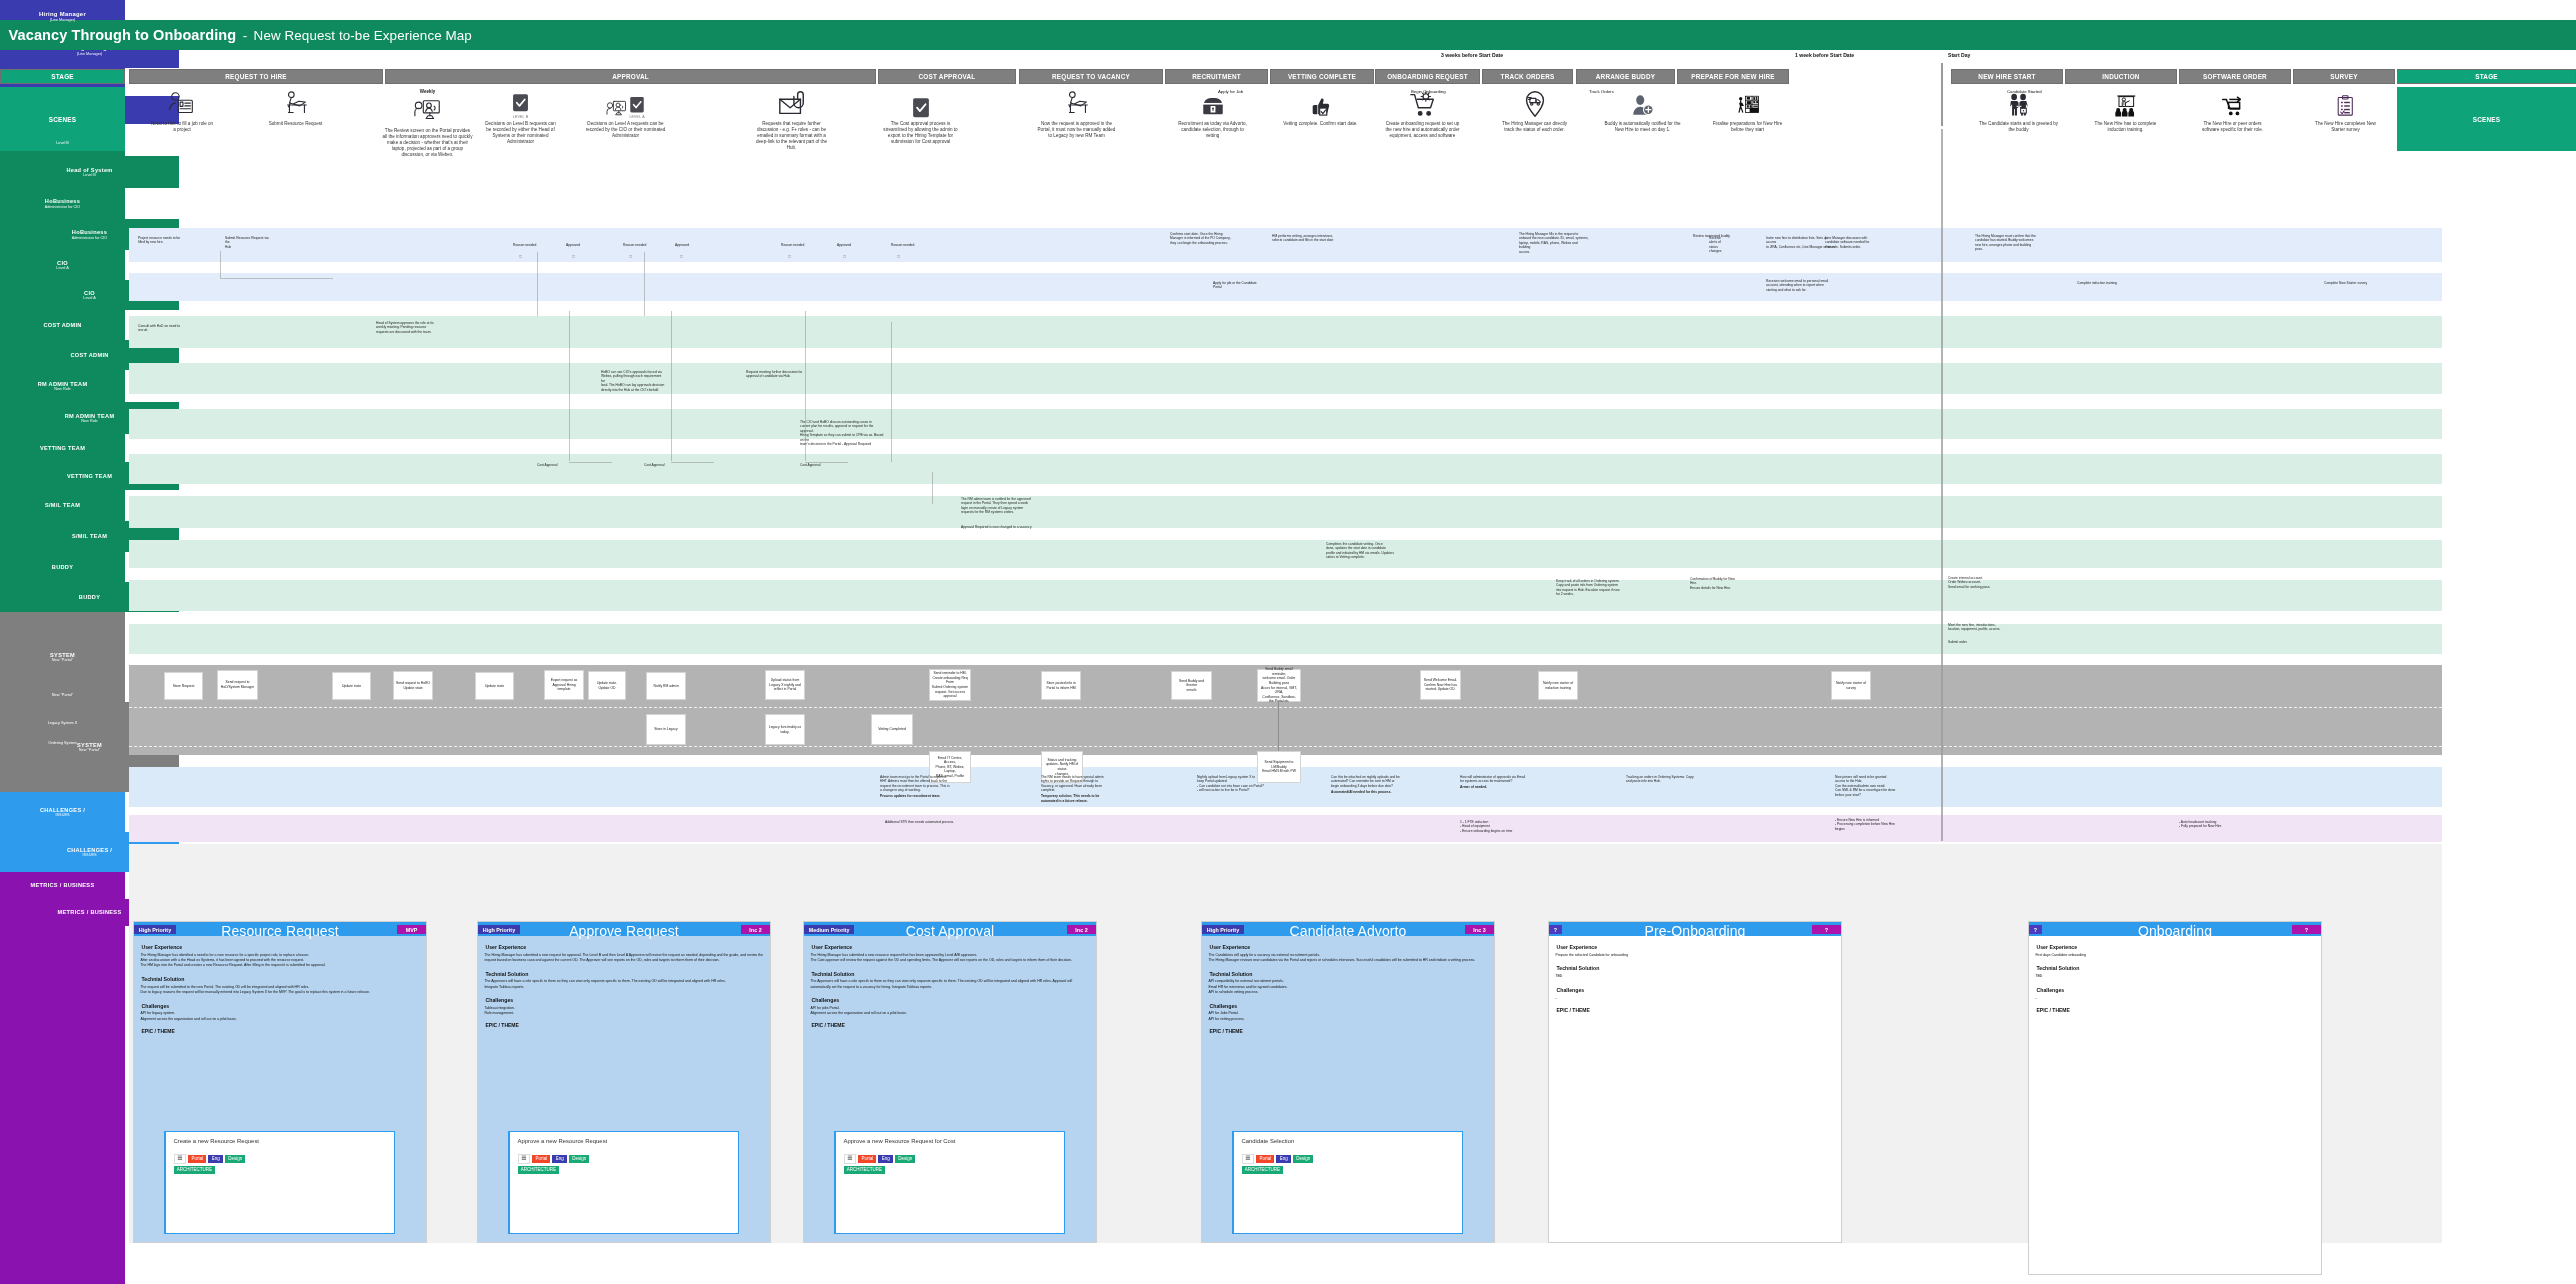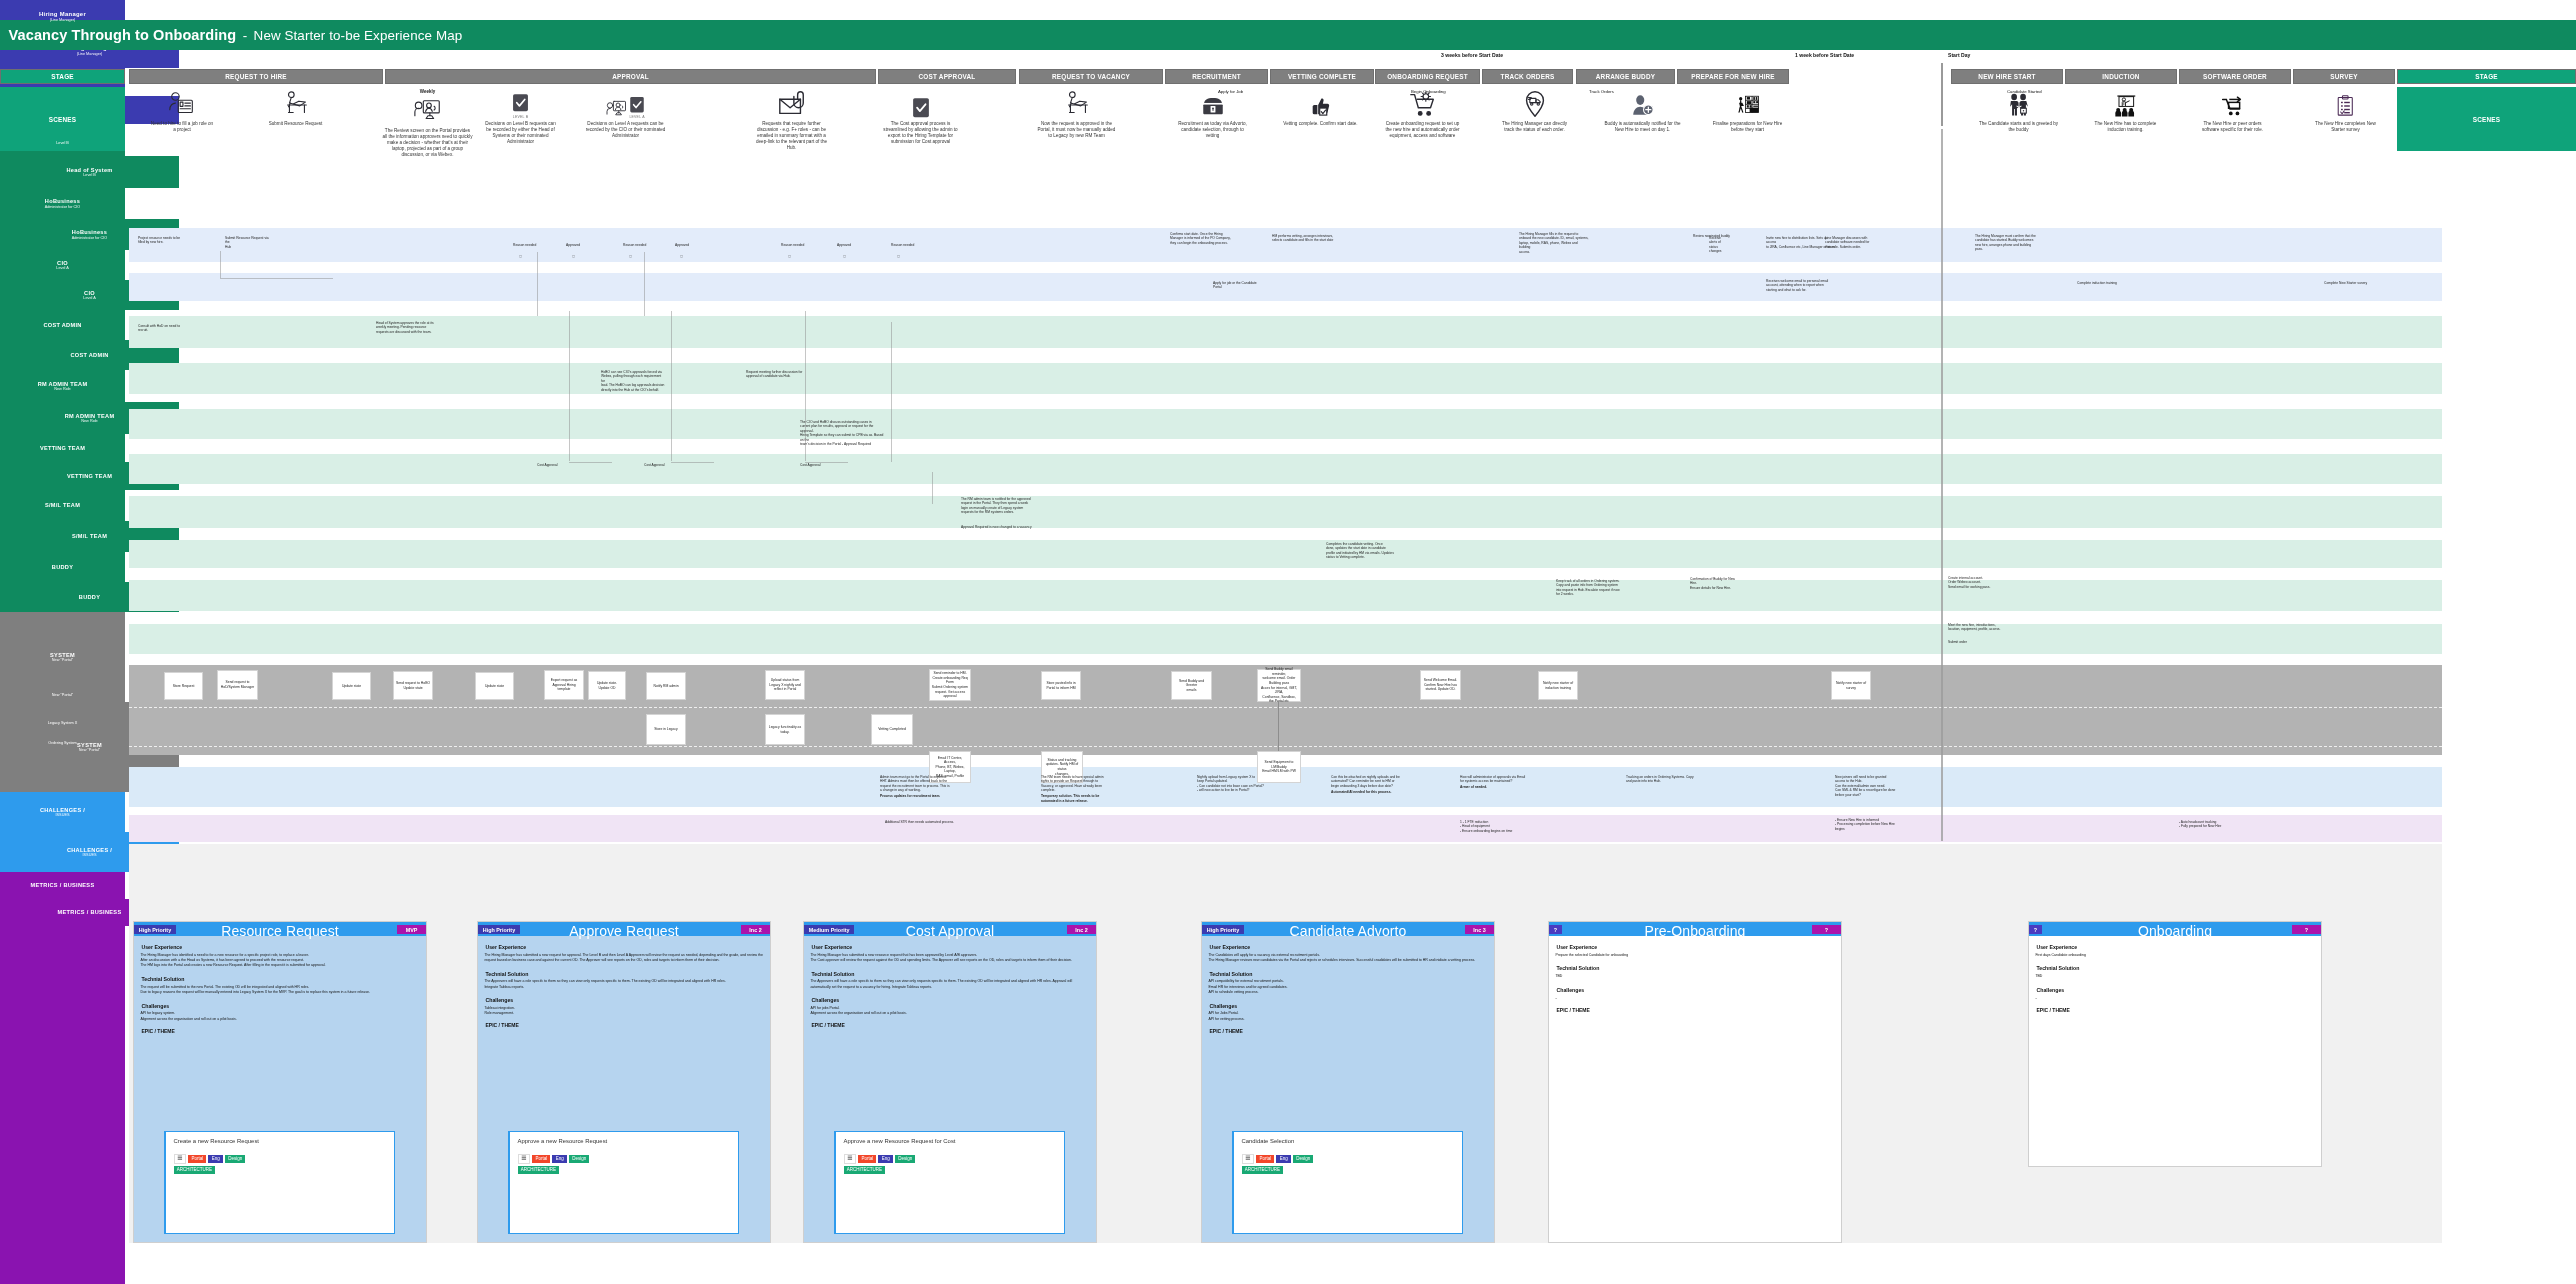--- a/index.html
+++ b/index.html
@@ -96,21 +96,21 @@
   .tag.arch{ background:#19a974; font-size:4.5px; }
   .card.plain{ background:#fff; }
   .card.plain .prio{ background:#4a3bc0; }
 </style>
 </head>
 <body>
 
 <div id="title-bar">
   <span class="t1">Vacancy Through to Onboarding</span>
   <span class="dash">-</span>
-  <span class="t2">New Starter to-be Experience Map</span>
+  <span class="t2">New Request to-be Experience Map</span>
 </div>
 
 <div id="stage-row">
     <div class="stage-cell stage-end" style="left:0px;top:69px;width:125px;height:15px">STAGE</div>
     <div class="stage-cell" style="left:129px;top:69px;width:254px;height:15px">REQUEST TO HIRE</div>
     <div class="stage-cell" style="left:385px;top:69px;width:491px;height:15px">APPROVAL</div>
     <div class="stage-cell" style="left:878px;top:69px;width:138px;height:15px">COST APPROVAL</div>
     <div class="stage-cell" style="left:1019px;top:69px;width:144px;height:15px">REQUEST TO VACANCY</div>
     <div class="stage-cell" style="left:1165px;top:69px;width:103px;height:15px">RECRUITMENT</div>
     <div class="stage-cell" style="left:1270px;top:69px;width:104px;height:15px">VETTING COMPLETE</div>
@@ -907,21 +907,21 @@
       <div class="body">
         <h4>User Experience</h4>
         <p>Prepare the selected Candidate for onboarding</p>
         <h4 style="margin-top:7.5px">Technial Solution</h4>
         <p>TBD</p>
         <h4 style="margin-top:7.5px">Challenges</h4>
         <p>-</p>
         <div class="epic">EPIC / THEME</div>
       </div>
     </div>
-    <div class="card plain" style="left:2028px;top:921px;width:294px;height:246px">
+    <div class="card plain" style="left:2028px;top:921px;width:294px;height:354px">
       <div class="hdr">
         <span class="prio">?</span>
         <span class="ttl">Onboarding</span>
         <span class="inc">?</span>
       </div>
       <div class="body">
         <h4>User Experience</h4>
         <p>First days Candidate onboarding</p>
         <h4 style="margin-top:7.5px">Technial Solution</h4>
         <p>TBD</p>

